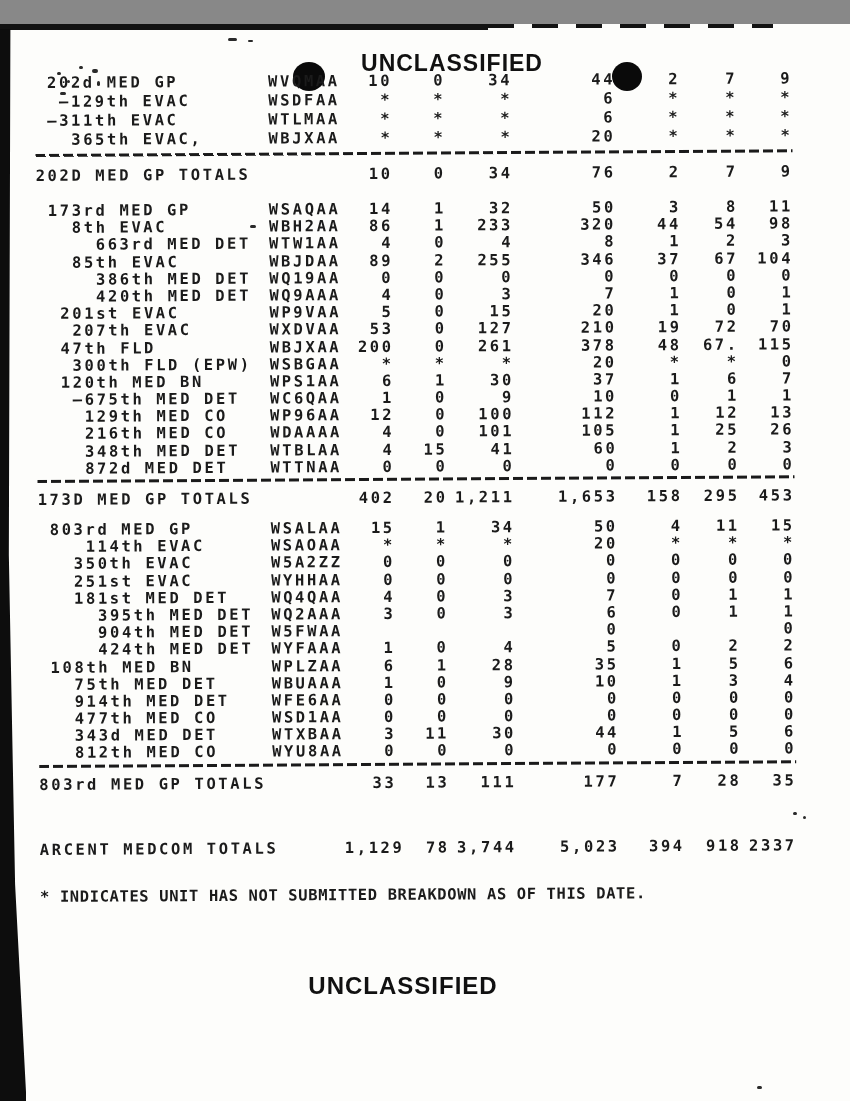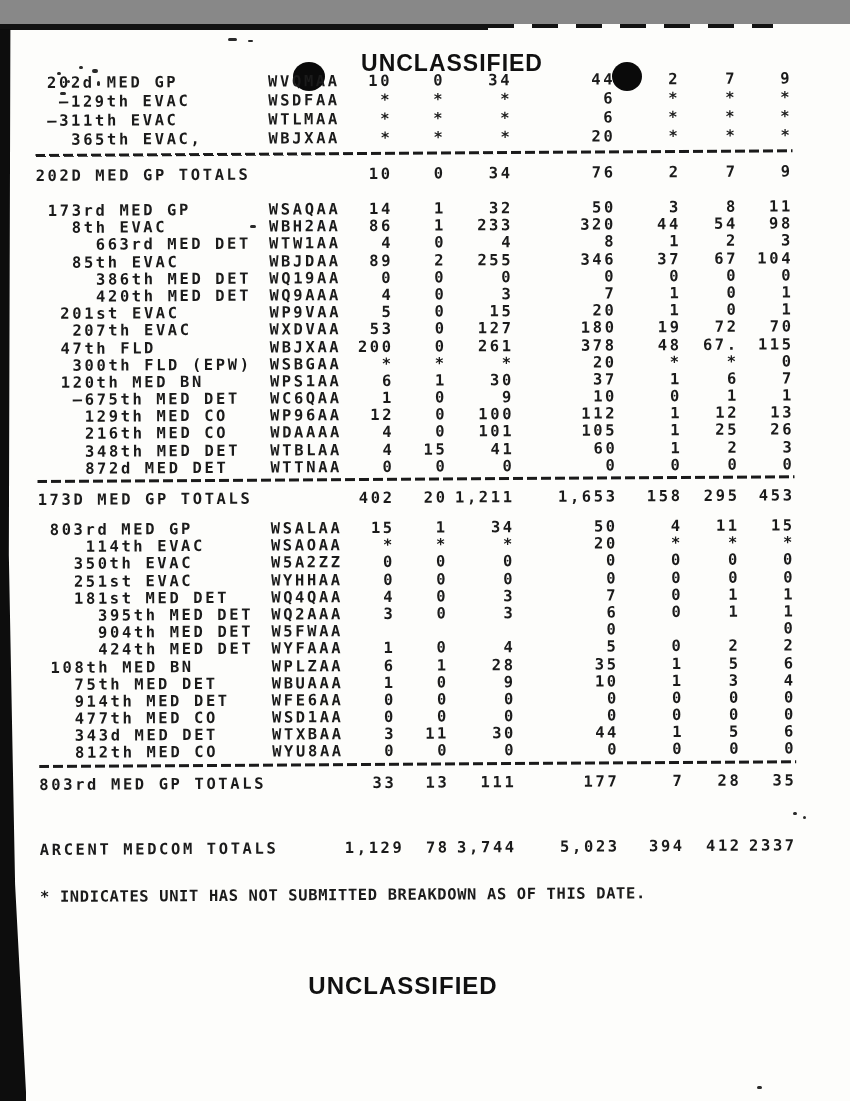--- a/index.html
+++ b/index.html
@@ -98,21 +98,21 @@
         <div class="sep after-s0"></div>
         <div class="row totals-row"><div class="label-cell">202D MED GP TOTALS</div><div class="val-cell">10</div><div class="val-cell">0</div><div class="val-cell">34</div><div class="val-cell">76</div><div class="val-cell">2</div><div class="val-cell">7</div><div class="val-cell">9</div></div>
         <div class="section s1">
           <div class="row"><div class="name-cell"> 173rd MED GP</div><div class="code-cell">WSAQAA</div><div class="val-cell">14</div><div class="val-cell">1</div><div class="val-cell">32</div><div class="val-cell">50</div><div class="val-cell">3</div><div class="val-cell">8</div><div class="val-cell">11</div></div>
           <div class="row"><div class="name-cell">   8th EVAC</div><div class="code-cell">WBH2AA</div><div class="val-cell">86</div><div class="val-cell">1</div><div class="val-cell">233</div><div class="val-cell">320</div><div class="val-cell">44</div><div class="val-cell">54</div><div class="val-cell">98</div></div>
           <div class="row"><div class="name-cell">     663rd MED DET</div><div class="code-cell">WTW1AA</div><div class="val-cell">4</div><div class="val-cell">0</div><div class="val-cell">4</div><div class="val-cell">8</div><div class="val-cell">1</div><div class="val-cell">2</div><div class="val-cell">3</div></div>
           <div class="row"><div class="name-cell">   85th EVAC</div><div class="code-cell">WBJDAA</div><div class="val-cell">89</div><div class="val-cell">2</div><div class="val-cell">255</div><div class="val-cell">346</div><div class="val-cell">37</div><div class="val-cell">67</div><div class="val-cell">104</div></div>
           <div class="row"><div class="name-cell">     386th MED DET</div><div class="code-cell">WQ19AA</div><div class="val-cell">0</div><div class="val-cell">0</div><div class="val-cell">0</div><div class="val-cell">0</div><div class="val-cell">0</div><div class="val-cell">0</div><div class="val-cell">0</div></div>
           <div class="row"><div class="name-cell">     420th MED DET</div><div class="code-cell">WQ9AAA</div><div class="val-cell">4</div><div class="val-cell">0</div><div class="val-cell">3</div><div class="val-cell">7</div><div class="val-cell">1</div><div class="val-cell">0</div><div class="val-cell">1</div></div>
           <div class="row"><div class="name-cell">  201st EVAC</div><div class="code-cell">WP9VAA</div><div class="val-cell">5</div><div class="val-cell">0</div><div class="val-cell">15</div><div class="val-cell">20</div><div class="val-cell">1</div><div class="val-cell">0</div><div class="val-cell">1</div></div>
-          <div class="row"><div class="name-cell">   207th EVAC</div><div class="code-cell">WXDVAA</div><div class="val-cell">53</div><div class="val-cell">0</div><div class="val-cell">127</div><div class="val-cell">180</div><div class="val-cell">19</div><div class="val-cell">72</div><div class="val-cell">70</div></div>
+          <div class="row"><div class="name-cell">   207th EVAC</div><div class="code-cell">WXDVAA</div><div class="val-cell">53</div><div class="val-cell">0</div><div class="val-cell">127</div><div class="val-cell">210</div><div class="val-cell">19</div><div class="val-cell">72</div><div class="val-cell">70</div></div>
           <div class="row"><div class="name-cell">  47th FLD</div><div class="code-cell">WBJXAA</div><div class="val-cell">200</div><div class="val-cell">0</div><div class="val-cell">261</div><div class="val-cell">378</div><div class="val-cell">48</div><div class="val-cell">67.</div><div class="val-cell">115</div></div>
           <div class="row"><div class="name-cell">   300th FLD (EPW)</div><div class="code-cell">WSBGAA</div><div class="val-cell">*</div><div class="val-cell">*</div><div class="val-cell">*</div><div class="val-cell">20</div><div class="val-cell">*</div><div class="val-cell">*</div><div class="val-cell">0</div></div>
           <div class="row"><div class="name-cell">  120th MED BN</div><div class="code-cell">WPS1AA</div><div class="val-cell">6</div><div class="val-cell">1</div><div class="val-cell">30</div><div class="val-cell">37</div><div class="val-cell">1</div><div class="val-cell">6</div><div class="val-cell">7</div></div>
           <div class="row"><div class="name-cell">   —675th MED DET</div><div class="code-cell">WC6QAA</div><div class="val-cell">1</div><div class="val-cell">0</div><div class="val-cell">9</div><div class="val-cell">10</div><div class="val-cell">0</div><div class="val-cell">1</div><div class="val-cell">1</div></div>
           <div class="row"><div class="name-cell">    129th MED CO</div><div class="code-cell">WP96AA</div><div class="val-cell">12</div><div class="val-cell">0</div><div class="val-cell">100</div><div class="val-cell">112</div><div class="val-cell">1</div><div class="val-cell">12</div><div class="val-cell">13</div></div>
           <div class="row"><div class="name-cell">    216th MED CO</div><div class="code-cell">WDAAAA</div><div class="val-cell">4</div><div class="val-cell">0</div><div class="val-cell">101</div><div class="val-cell">105</div><div class="val-cell">1</div><div class="val-cell">25</div><div class="val-cell">26</div></div>
           <div class="row"><div class="name-cell">    348th MED DET</div><div class="code-cell">WTBLAA</div><div class="val-cell">4</div><div class="val-cell">15</div><div class="val-cell">41</div><div class="val-cell">60</div><div class="val-cell">1</div><div class="val-cell">2</div><div class="val-cell">3</div></div>
           <div class="row"><div class="name-cell">    872d MED DET</div><div class="code-cell">WTTNAA</div><div class="val-cell">0</div><div class="val-cell">0</div><div class="val-cell">0</div><div class="val-cell">0</div><div class="val-cell">0</div><div class="val-cell">0</div><div class="val-cell">0</div></div>
         </div>
         <div class="sep after-s1"></div>
@@ -128,19 +128,19 @@
           <div class="row"><div class="name-cell">     424th MED DET</div><div class="code-cell">WYFAAA</div><div class="val-cell">1</div><div class="val-cell">0</div><div class="val-cell">4</div><div class="val-cell">5</div><div class="val-cell">0</div><div class="val-cell">2</div><div class="val-cell">2</div></div>
           <div class="row"><div class="name-cell"> 108th MED BN</div><div class="code-cell">WPLZAA</div><div class="val-cell">6</div><div class="val-cell">1</div><div class="val-cell">28</div><div class="val-cell">35</div><div class="val-cell">1</div><div class="val-cell">5</div><div class="val-cell">6</div></div>
           <div class="row"><div class="name-cell">   75th MED DET</div><div class="code-cell">WBUAAA</div><div class="val-cell">1</div><div class="val-cell">0</div><div class="val-cell">9</div><div class="val-cell">10</div><div class="val-cell">1</div><div class="val-cell">3</div><div class="val-cell">4</div></div>
           <div class="row"><div class="name-cell">   914th MED DET</div><div class="code-cell">WFE6AA</div><div class="val-cell">0</div><div class="val-cell">0</div><div class="val-cell">0</div><div class="val-cell">0</div><div class="val-cell">0</div><div class="val-cell">0</div><div class="val-cell">0</div></div>
           <div class="row"><div class="name-cell">   477th MED CO</div><div class="code-cell">WSD1AA</div><div class="val-cell">0</div><div class="val-cell">0</div><div class="val-cell">0</div><div class="val-cell">0</div><div class="val-cell">0</div><div class="val-cell">0</div><div class="val-cell">0</div></div>
           <div class="row"><div class="name-cell">   343d MED DET</div><div class="code-cell">WTXBAA</div><div class="val-cell">3</div><div class="val-cell">11</div><div class="val-cell">30</div><div class="val-cell">44</div><div class="val-cell">1</div><div class="val-cell">5</div><div class="val-cell">6</div></div>
           <div class="row"><div class="name-cell">   812th MED CO</div><div class="code-cell">WYU8AA</div><div class="val-cell">0</div><div class="val-cell">0</div><div class="val-cell">0</div><div class="val-cell">0</div><div class="val-cell">0</div><div class="val-cell">0</div><div class="val-cell">0</div></div>
         </div>
         <div class="sep after-s2"></div>
         <div class="row totals-row"><div class="label-cell">803rd MED GP TOTALS</div><div class="val-cell">33</div><div class="val-cell">13</div><div class="val-cell">111</div><div class="val-cell">177</div><div class="val-cell">7</div><div class="val-cell">28</div><div class="val-cell">35</div></div>
-        <div class="row grand-row"><div class="label-cell">ARCENT MEDCOM TOTALS</div><div class="val-cell">1,129</div><div class="val-cell">78</div><div class="val-cell">3,744</div><div class="val-cell">5,023</div><div class="val-cell">394</div><div class="val-cell">412</div><div class="val-cell">2337</div></div>
+        <div class="row grand-row"><div class="label-cell">ARCENT MEDCOM TOTALS</div><div class="val-cell">1,129</div><div class="val-cell">78</div><div class="val-cell">3,744</div><div class="val-cell">5,023</div><div class="val-cell">394</div><div class="val-cell">918</div><div class="val-cell">2337</div></div>
       </div>
     <div class="footnote">* INDICATES UNIT HAS NOT SUBMITTED BREAKDOWN AS OF THIS DATE.</div>
   </div>
 
   <h1 class="classification bottom">UNCLASSIFIED</h1>
 </div>
 
 </body></html>

